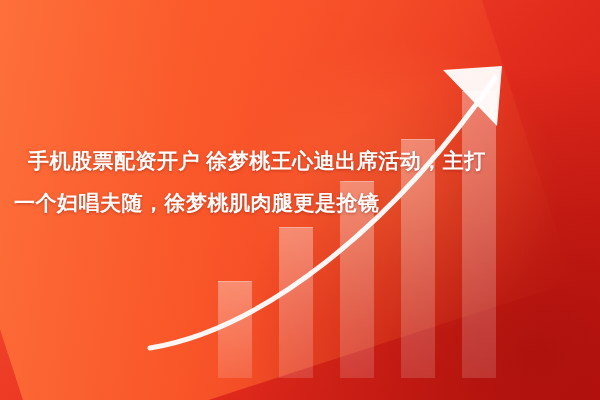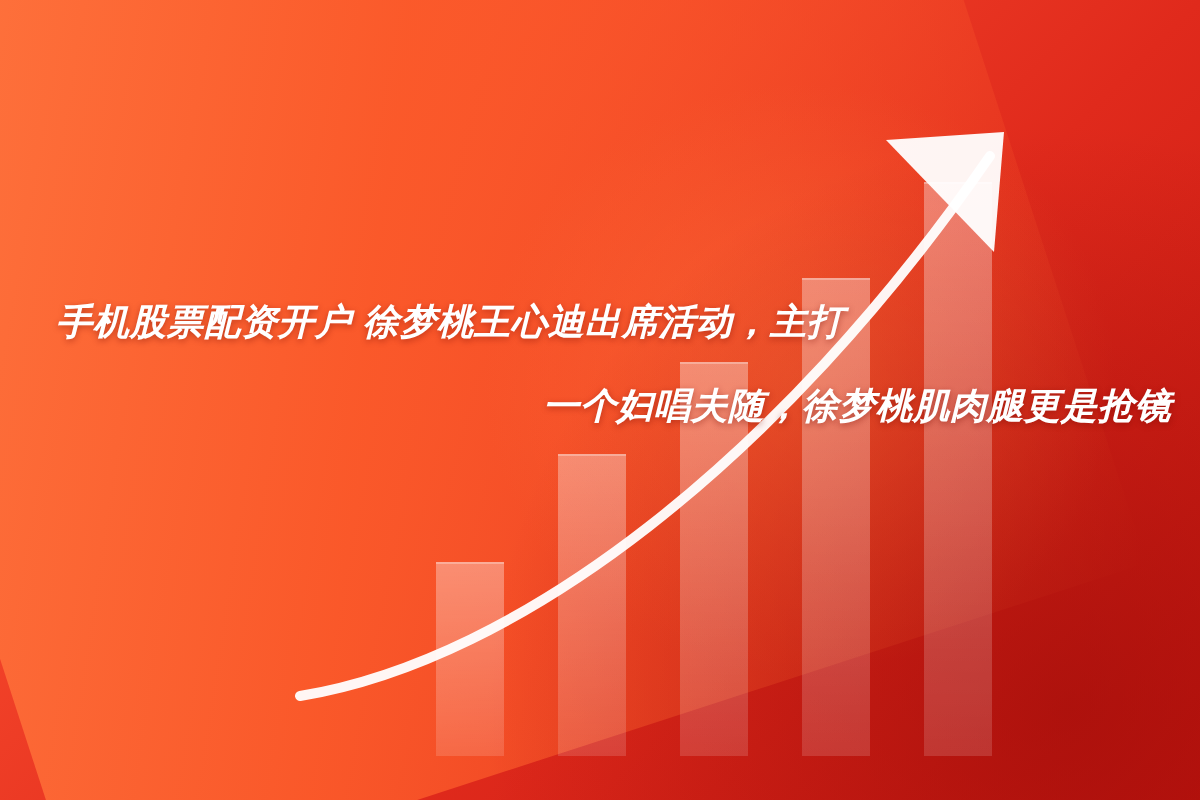--- a/index.html
+++ b/index.html
@@ -73,33 +73,32 @@
   
   .text-band {
     position: absolute;
     left: 0;
     top: 140px;
     width: 600px;
     padding: 0;
   }
   .headline {
     color: #ffffff;
-    font-size: 18px;
+    font-size: 21px;
     line-height: 42px;
     font-weight: bold;
     text-align: center;
     letter-spacing: 0.5px;
     text-shadow: 0 1px 3px rgba(120,10,5,0.45);
     padding: 0 14px;
     box-sizing: border-box;
-    font-style: italic;
   }
   .headline .line { display: block; white-space: nowrap; }
   .line1 { text-align: left; padding-left: 14px; }
-  .line2 { text-align: right; }
+  .line2 { text-align: left; }
 </style>
 </head>
 <body>
 
 <div id="banner">
 
   <div class="wedge-light"></div>
   <div class="glow"></div>
   <div class="wedge-dark"></div>
 

